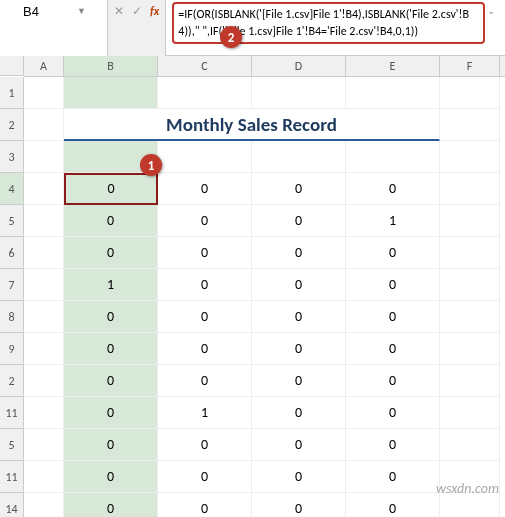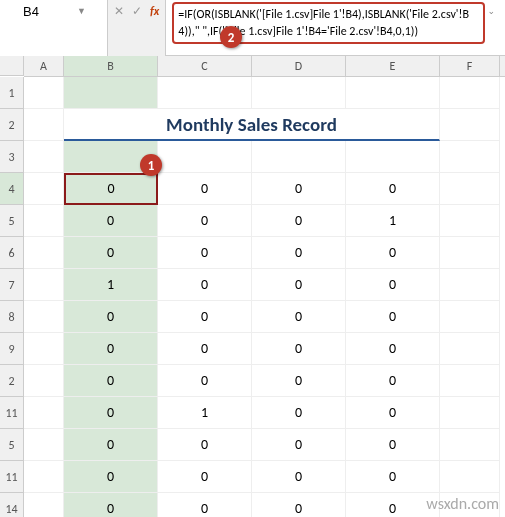--- a/index.html
+++ b/index.html
@@ -154,24 +154,25 @@
     .merged-title {
       width: 376px;
       text-align: center;
     }
     .selected-cell {
       border: 2px solid #8b1a1a;
       line-height: 28px;
     }
     .watermark {
       position: absolute;
-      bottom: 4px;
+      bottom: 20px;
       right: 6px;
-      font-size: 16px;
+      font-size: 14px;
       color: #aaa;
+      font-style: italic;
     }
     .fb-chevron {
       color: #888;
       font-size: 9px;
       padding: 3px 4px 0 2px;
       align-self: flex-start;
     }
   </style>
 </head>
 <body>

